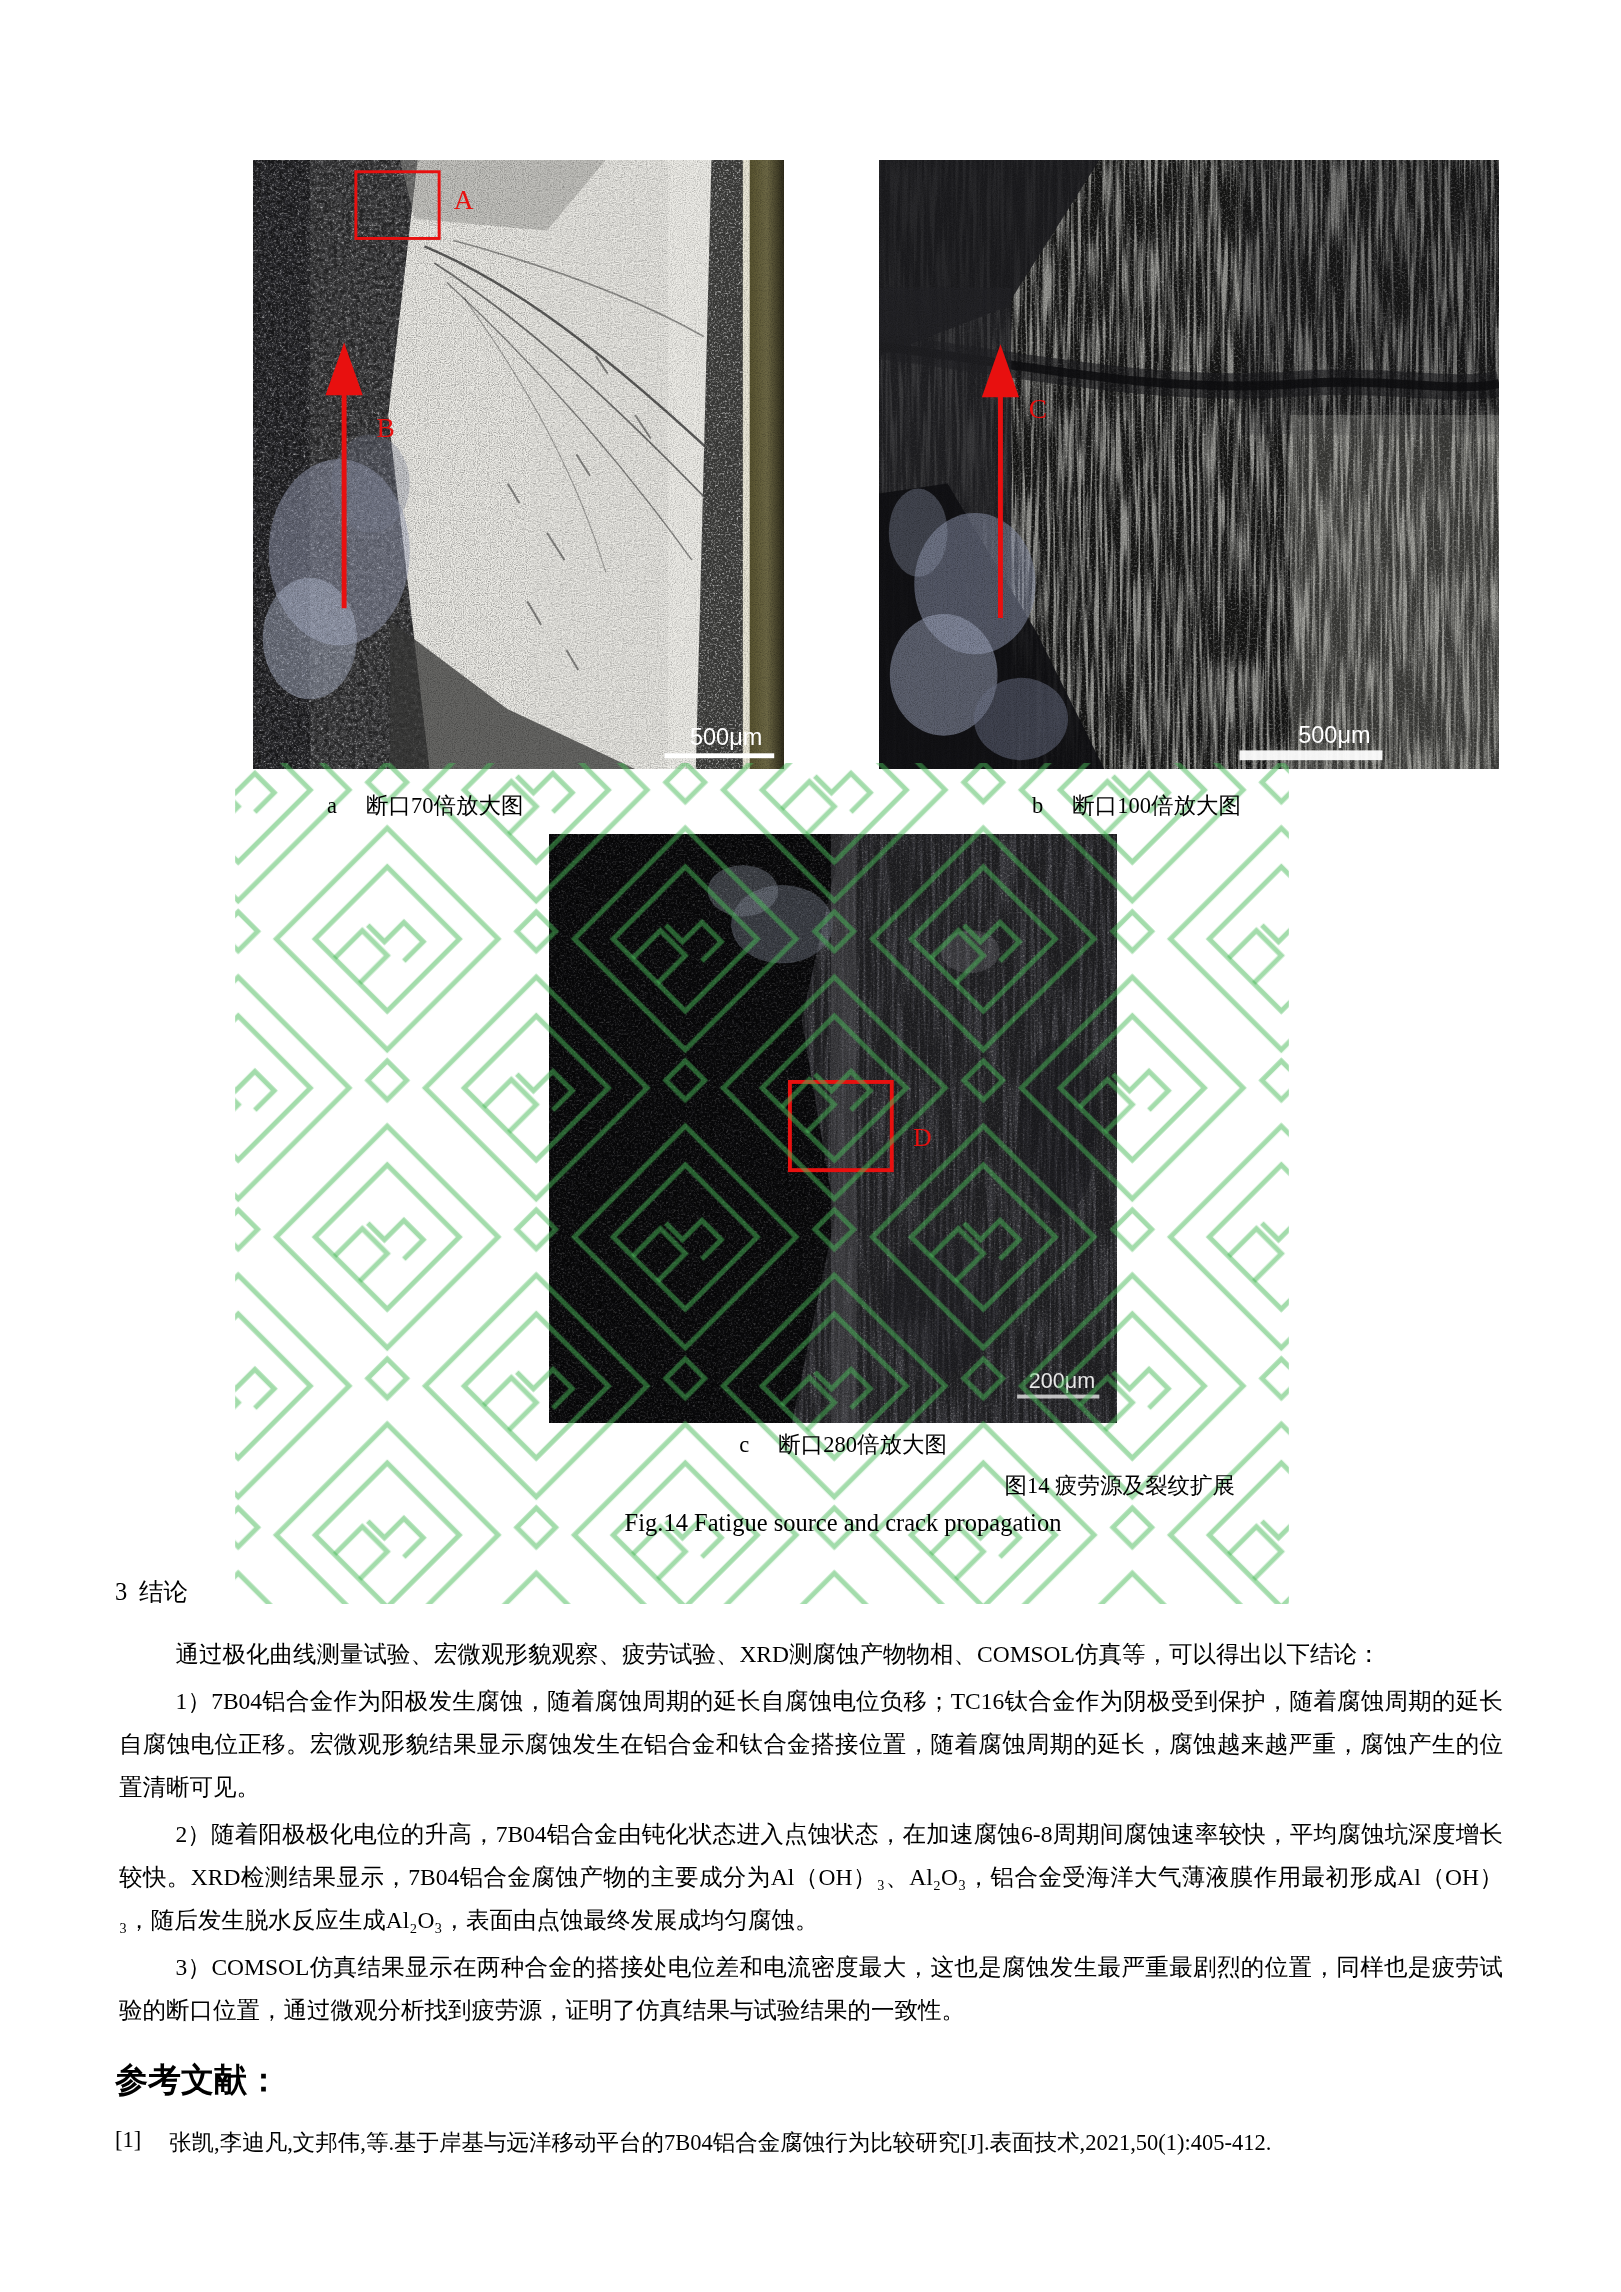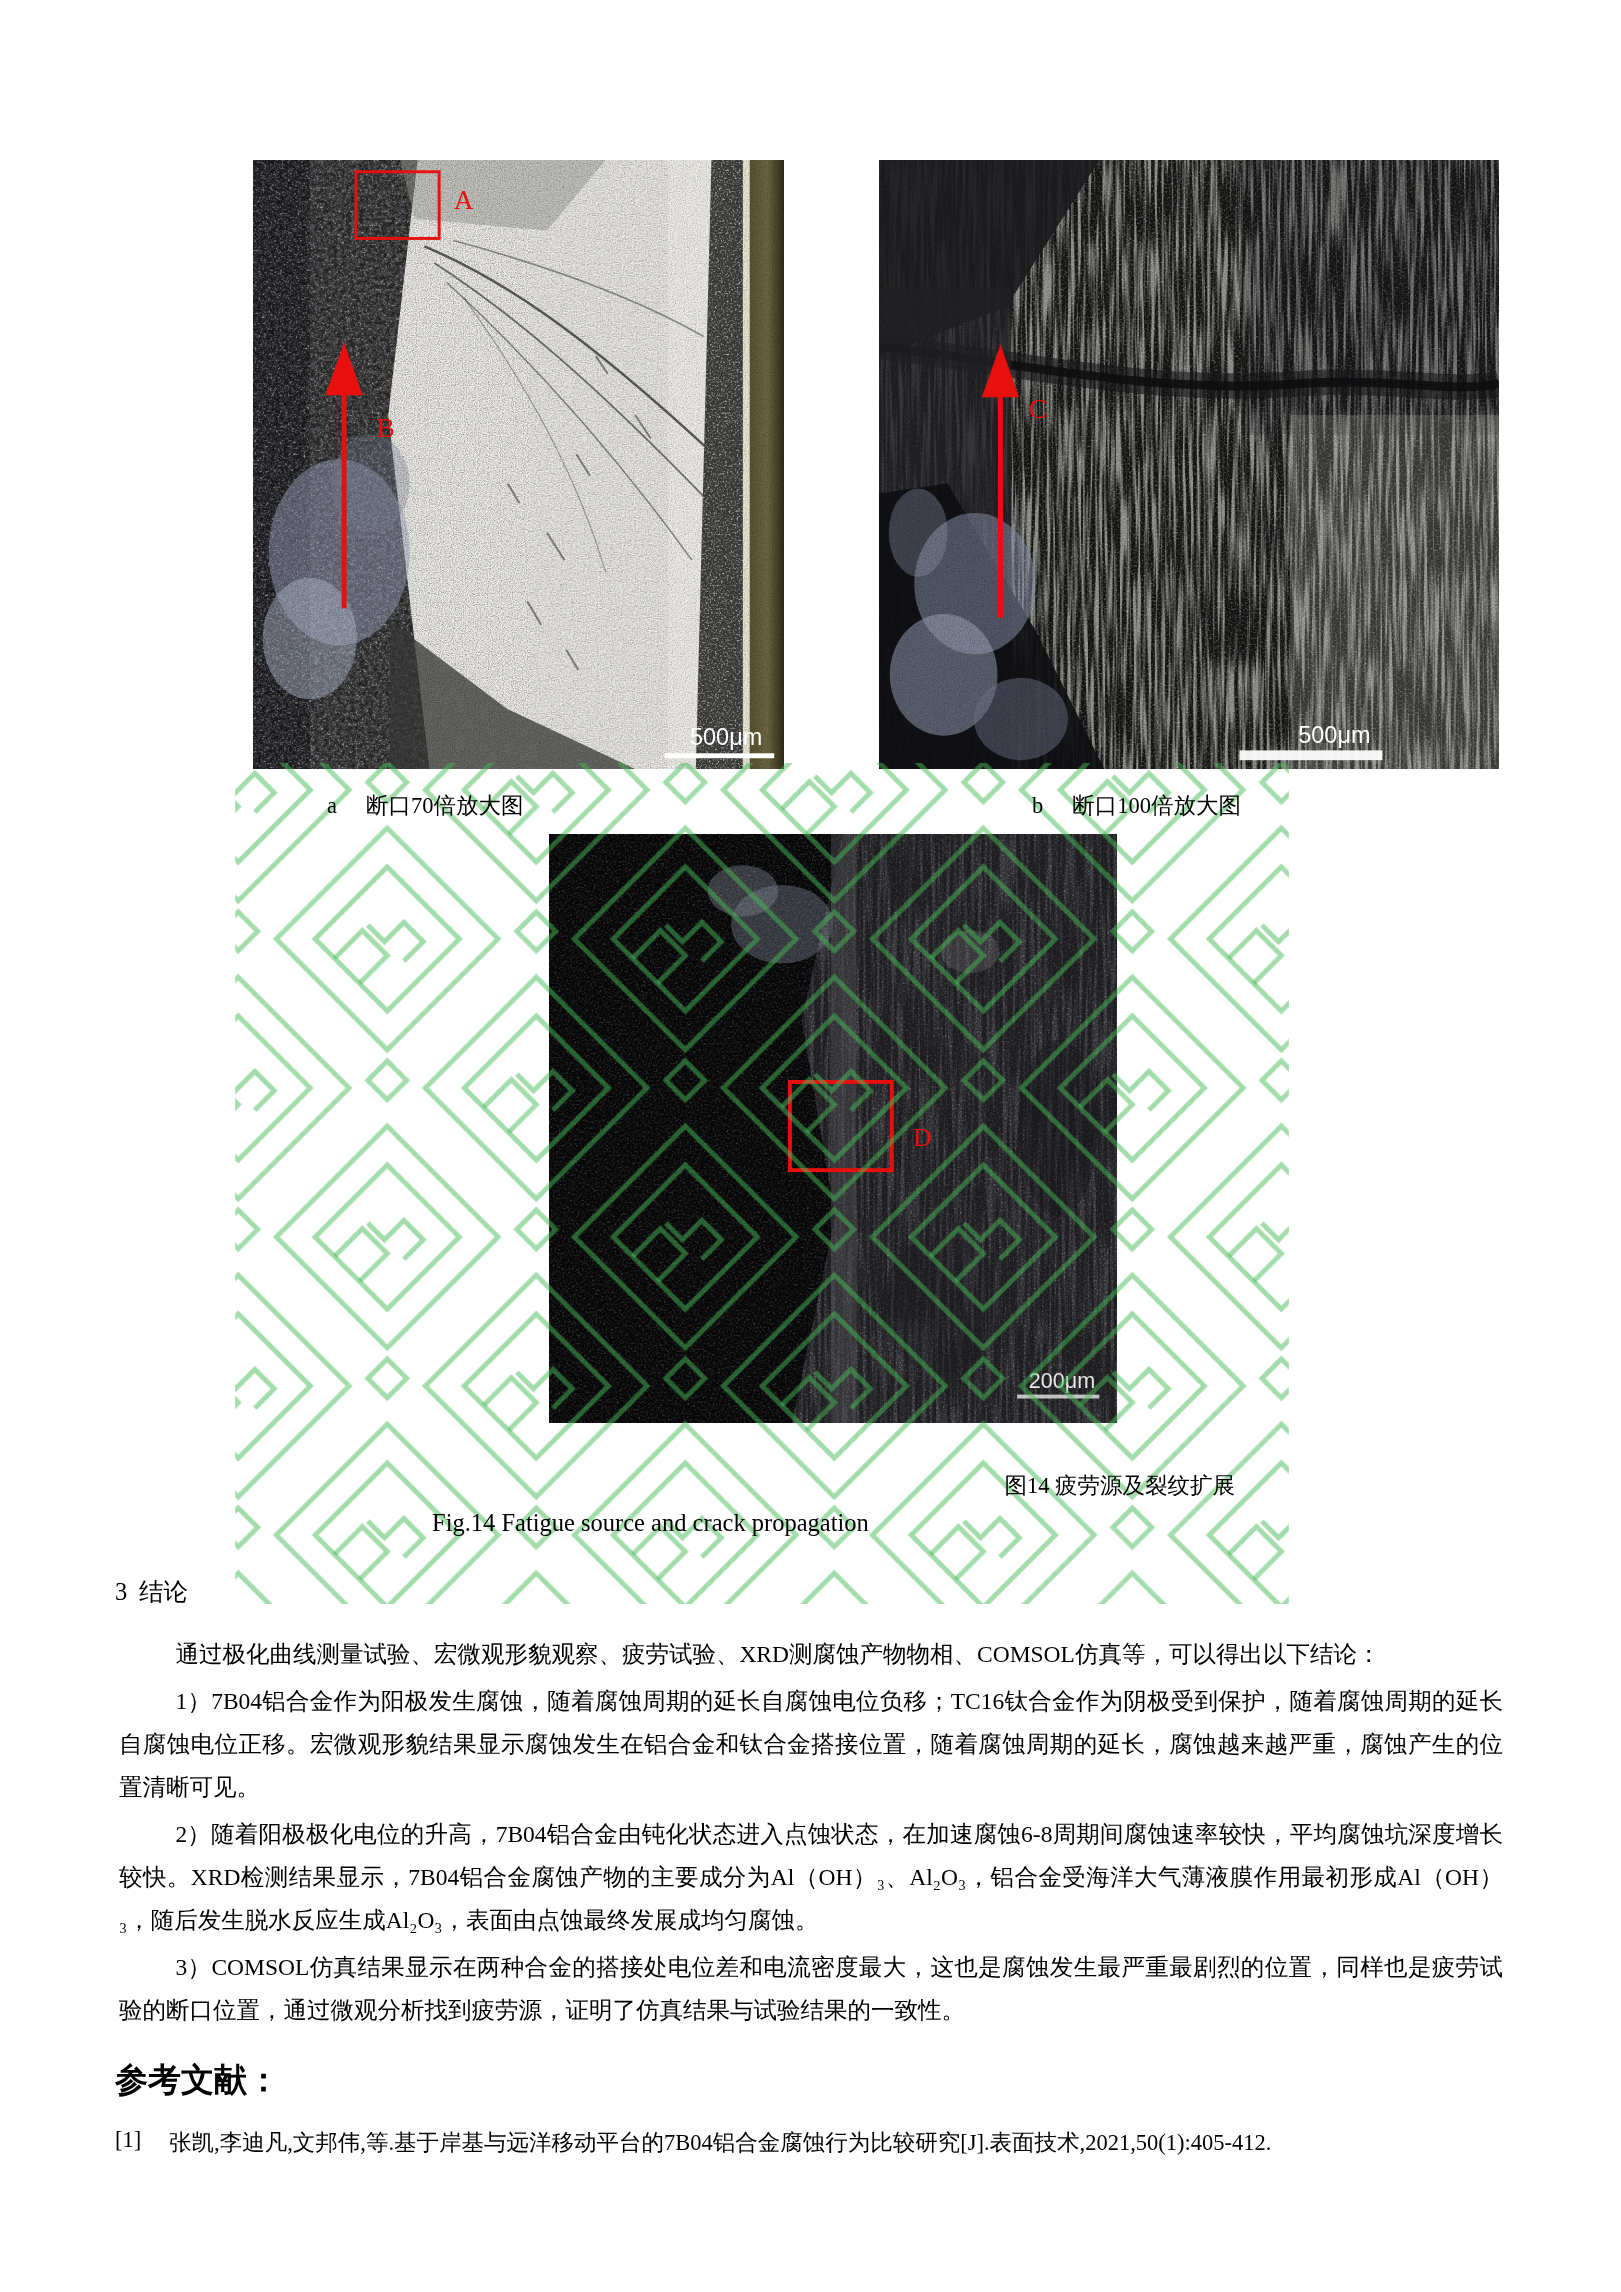--- a/index.html
+++ b/index.html
@@ -19,21 +19,21 @@
   #panel-c{left:549px;top:834px;width:568px;height:589px;}
 
   .watermark{position:absolute;left:235px;top:763px;width:1054px;height:841px;z-index:2;pointer-events:none;}
 
   .caption{position:absolute;z-index:3;font-size:22.5px;white-space:nowrap;}
   .caption .letter{display:inline-block;margin-right:29px;}
   #cap-a{left:327px;top:790px;}
   #cap-b{left:1032px;top:790px;text-align:center;}
   #cap-c{left:451px;top:1429px;width:784px;text-align:center;}
   #cap-zh{position:absolute;left:451px;top:1470px;width:784px;text-align:right;font-size:22.5px;z-index:3;}
-  #cap-en{position:absolute;left:432px;top:1509px;width:784px;font-size:24.5px;z-index:3;}
+  #cap-en{position:absolute;left:451px;top:1509px;width:784px;text-align:center;font-size:24.5px;z-index:3;}
 
   .sec-heading{position:absolute;left:115px;top:1575px;font-size:24.5px;font-weight:normal;z-index:3;}
   .sec-heading .num{margin-right:11.8px;}
 
   .body-text{position:absolute;left:115px;top:1629px;width:1392px;z-index:3;
     font-size:23.5px;line-height:43px;text-align:justify;}
   .body-text p{margin:4px;text-indent:2.4em;}
 
   .ref-heading{position:absolute;left:115px;top:2058px;font-size:33px;font-weight:bold;z-index:3;}
   .ref-item{position:absolute;left:115px;top:2127px;width:1392px;font-size:22.5px;z-index:3;display:flex;}
@@ -203,20 +203,23 @@
       <rect width="1075" height="858" fill="url(#wm)"></rect>
     </svg>
   </div>
 
   <div class="caption" id="cap-a">
     <span class="letter">a</span><span>断口70倍放大图</span>
   </div>
   <div class="caption" id="cap-b">
     <span class="letter">b</span><span>断口100倍放大图</span>
   </div>
+  <div class="caption" id="cap-c">
+    <span class="letter">c</span><span>断口280倍放大图</span>
+  </div>
 
   <div id="cap-zh">图14  疲劳源及裂纹扩展</div>
   <div id="cap-en">Fig.14 Fatigue source and crack propagation</div>
 
   <div class="sec-heading">
     <span class="num">3</span><span>结论</span>
   </div>
 
   <div class="body-text">
     <p>通过极化曲线测量试验、宏微观形貌观察、疲劳试验、XRD测腐蚀产物物相、COMSOL仿真等，可以得出以下结论：</p>

